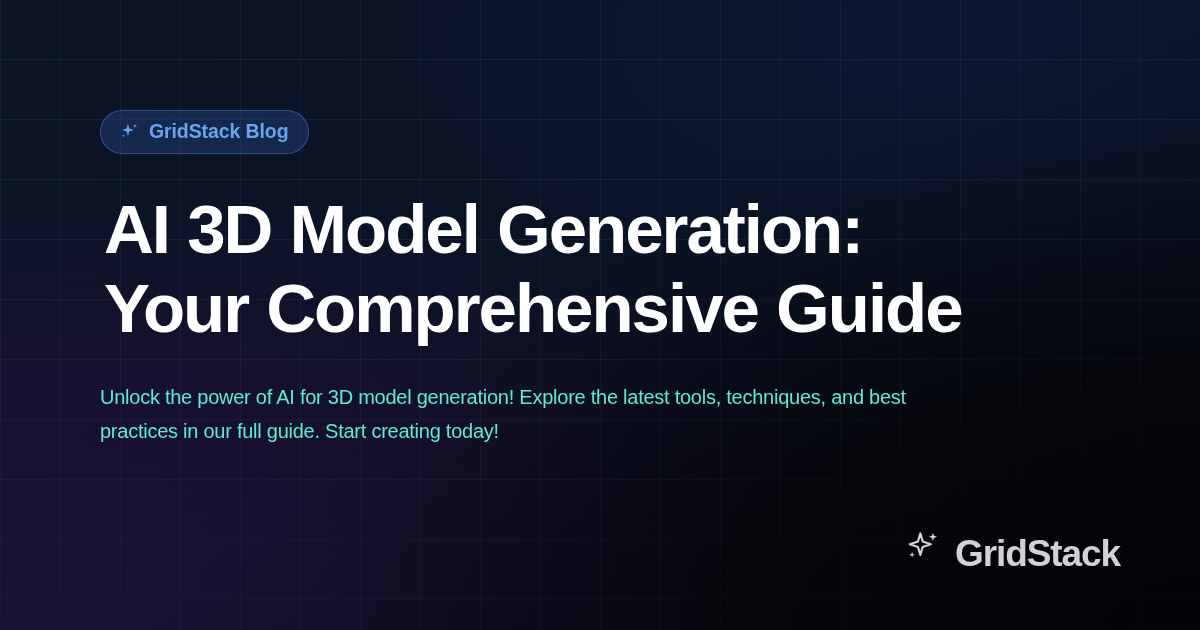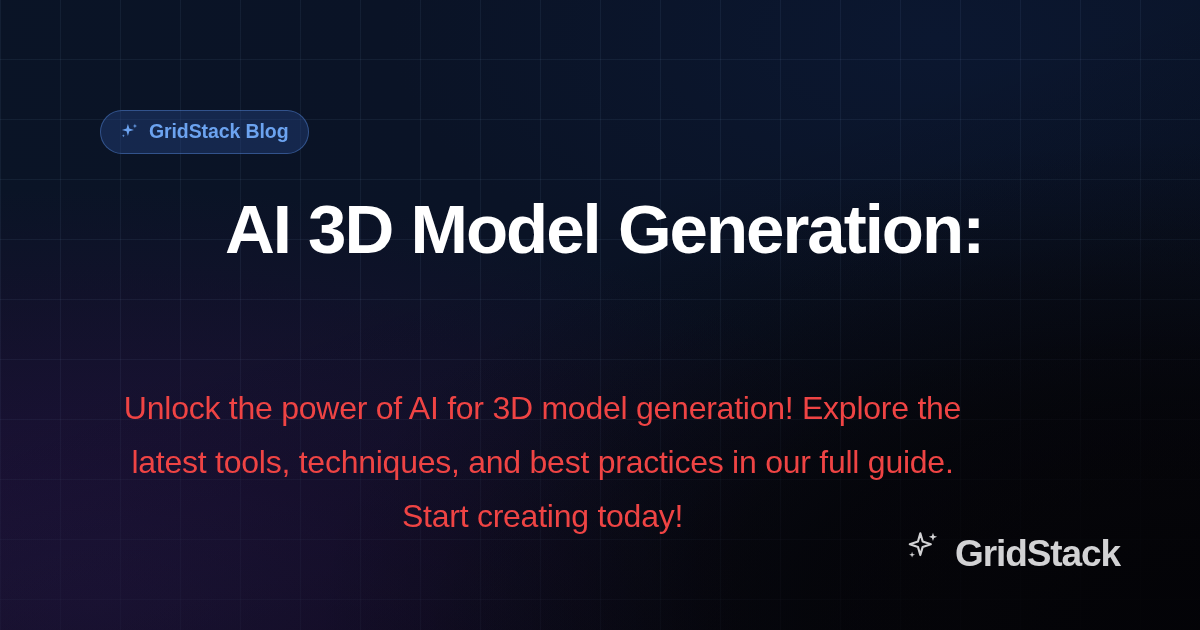--- a/index.html
+++ b/index.html
@@ -7,21 +7,20 @@
     padding: 0;
     background: #000;
   }
   #og-card {
     position: relative;
     width: 1200px;
     height: 630px;
     overflow: hidden;
     font-family: "Liberation Sans", sans-serif;
     background: #0a1326;
-    text-align: center;
   }
 
   
   .bg-base {
     position: absolute;
     inset: 0;
     background: #0a1426;
   }
   .bg-navy {
     position: absolute;
@@ -121,25 +120,25 @@
     word-spacing: 1px;
   }
 
   
   .subtitle {
     position: absolute;
     left: 0;
     top: 381px;
     margin: 0;
     width: 885px;
-    font-size: 32px;
+    font-size: 20px;
     font-weight: normal;
     line-height: 1.69;
     letter-spacing: -0.25px;
-    color: #ef4444;
+    color: #5eead4;
   }
 
   
   .brand {
     position: absolute;
     right: 0;
     bottom: 58px;
     display: flex;
     align-items: center;
     gap: 13px;
@@ -178,21 +177,21 @@
 
     <div class="badge">
       <svg class="badge-icon" viewBox="0 0 24 24" fill="none" xmlns="http://www.w3.org/2000/svg">
         <path d="M10.2 3.2 L11.75 8.6 L17.1 10.2 L11.75 11.8 L10.2 17.2 L8.65 11.8 L3.3 10.2 L8.65 8.6 Z" fill="#6ca3f0"></path>
         <path d="M18.2 3.1 L18.85 5.0 L20.75 5.65 L18.85 6.3 L18.2 8.2 L17.55 6.3 L15.65 5.65 L17.55 5.0 Z" fill="#6ca3f0"></path>
         <path d="M5.0 15.1 L5.45 16.45 L6.8 16.9 L5.45 17.35 L5.0 18.7 L4.55 17.35 L3.2 16.9 L4.55 16.45 Z" fill="#6ca3f0"></path>
       </svg>
       <span class="badge-label">GridStack Blog</span>
     </div>
 
-    <h1 class="title"><span>AI 3D Model Generation:</span><br></h1>
+    <h1 class="title"><span>AI 3D Model Generation:</span><br><span>Your Comprehensive Guide</span></h1>
 
     <p class="subtitle">Unlock the power of AI for 3D model generation! Explore the latest tools, techniques, and best practices in our full guide. Start creating today!</p>
 
     <div class="brand">
       <svg class="brand-icon" viewBox="0 0 24 24" fill="none" xmlns="http://www.w3.org/2000/svg">
         <path d="M10.3 3.4 L11.8 8.55 L16.95 10.25 L11.8 11.95 L10.3 17.1 L8.8 11.95 L3.65 10.25 L8.8 8.55 Z" fill="none" stroke="#d2d2d4" stroke-width="1.35" stroke-linejoin="round"></path>
         <path d="M18.3 3.0 L18.95 4.95 L20.9 5.6 L18.95 6.25 L18.3 8.2 L17.65 6.25 L15.7 5.6 L17.65 4.95 Z" fill="#d2d2d4"></path>
         <path d="M5.1 15.0 L5.55 16.4 L6.95 16.85 L5.55 17.3 L5.1 18.7 L4.65 17.3 L3.25 16.85 L4.65 16.4 Z" fill="#d2d2d4"></path>
       </svg>
       <span class="brand-label">GridStack</span>

